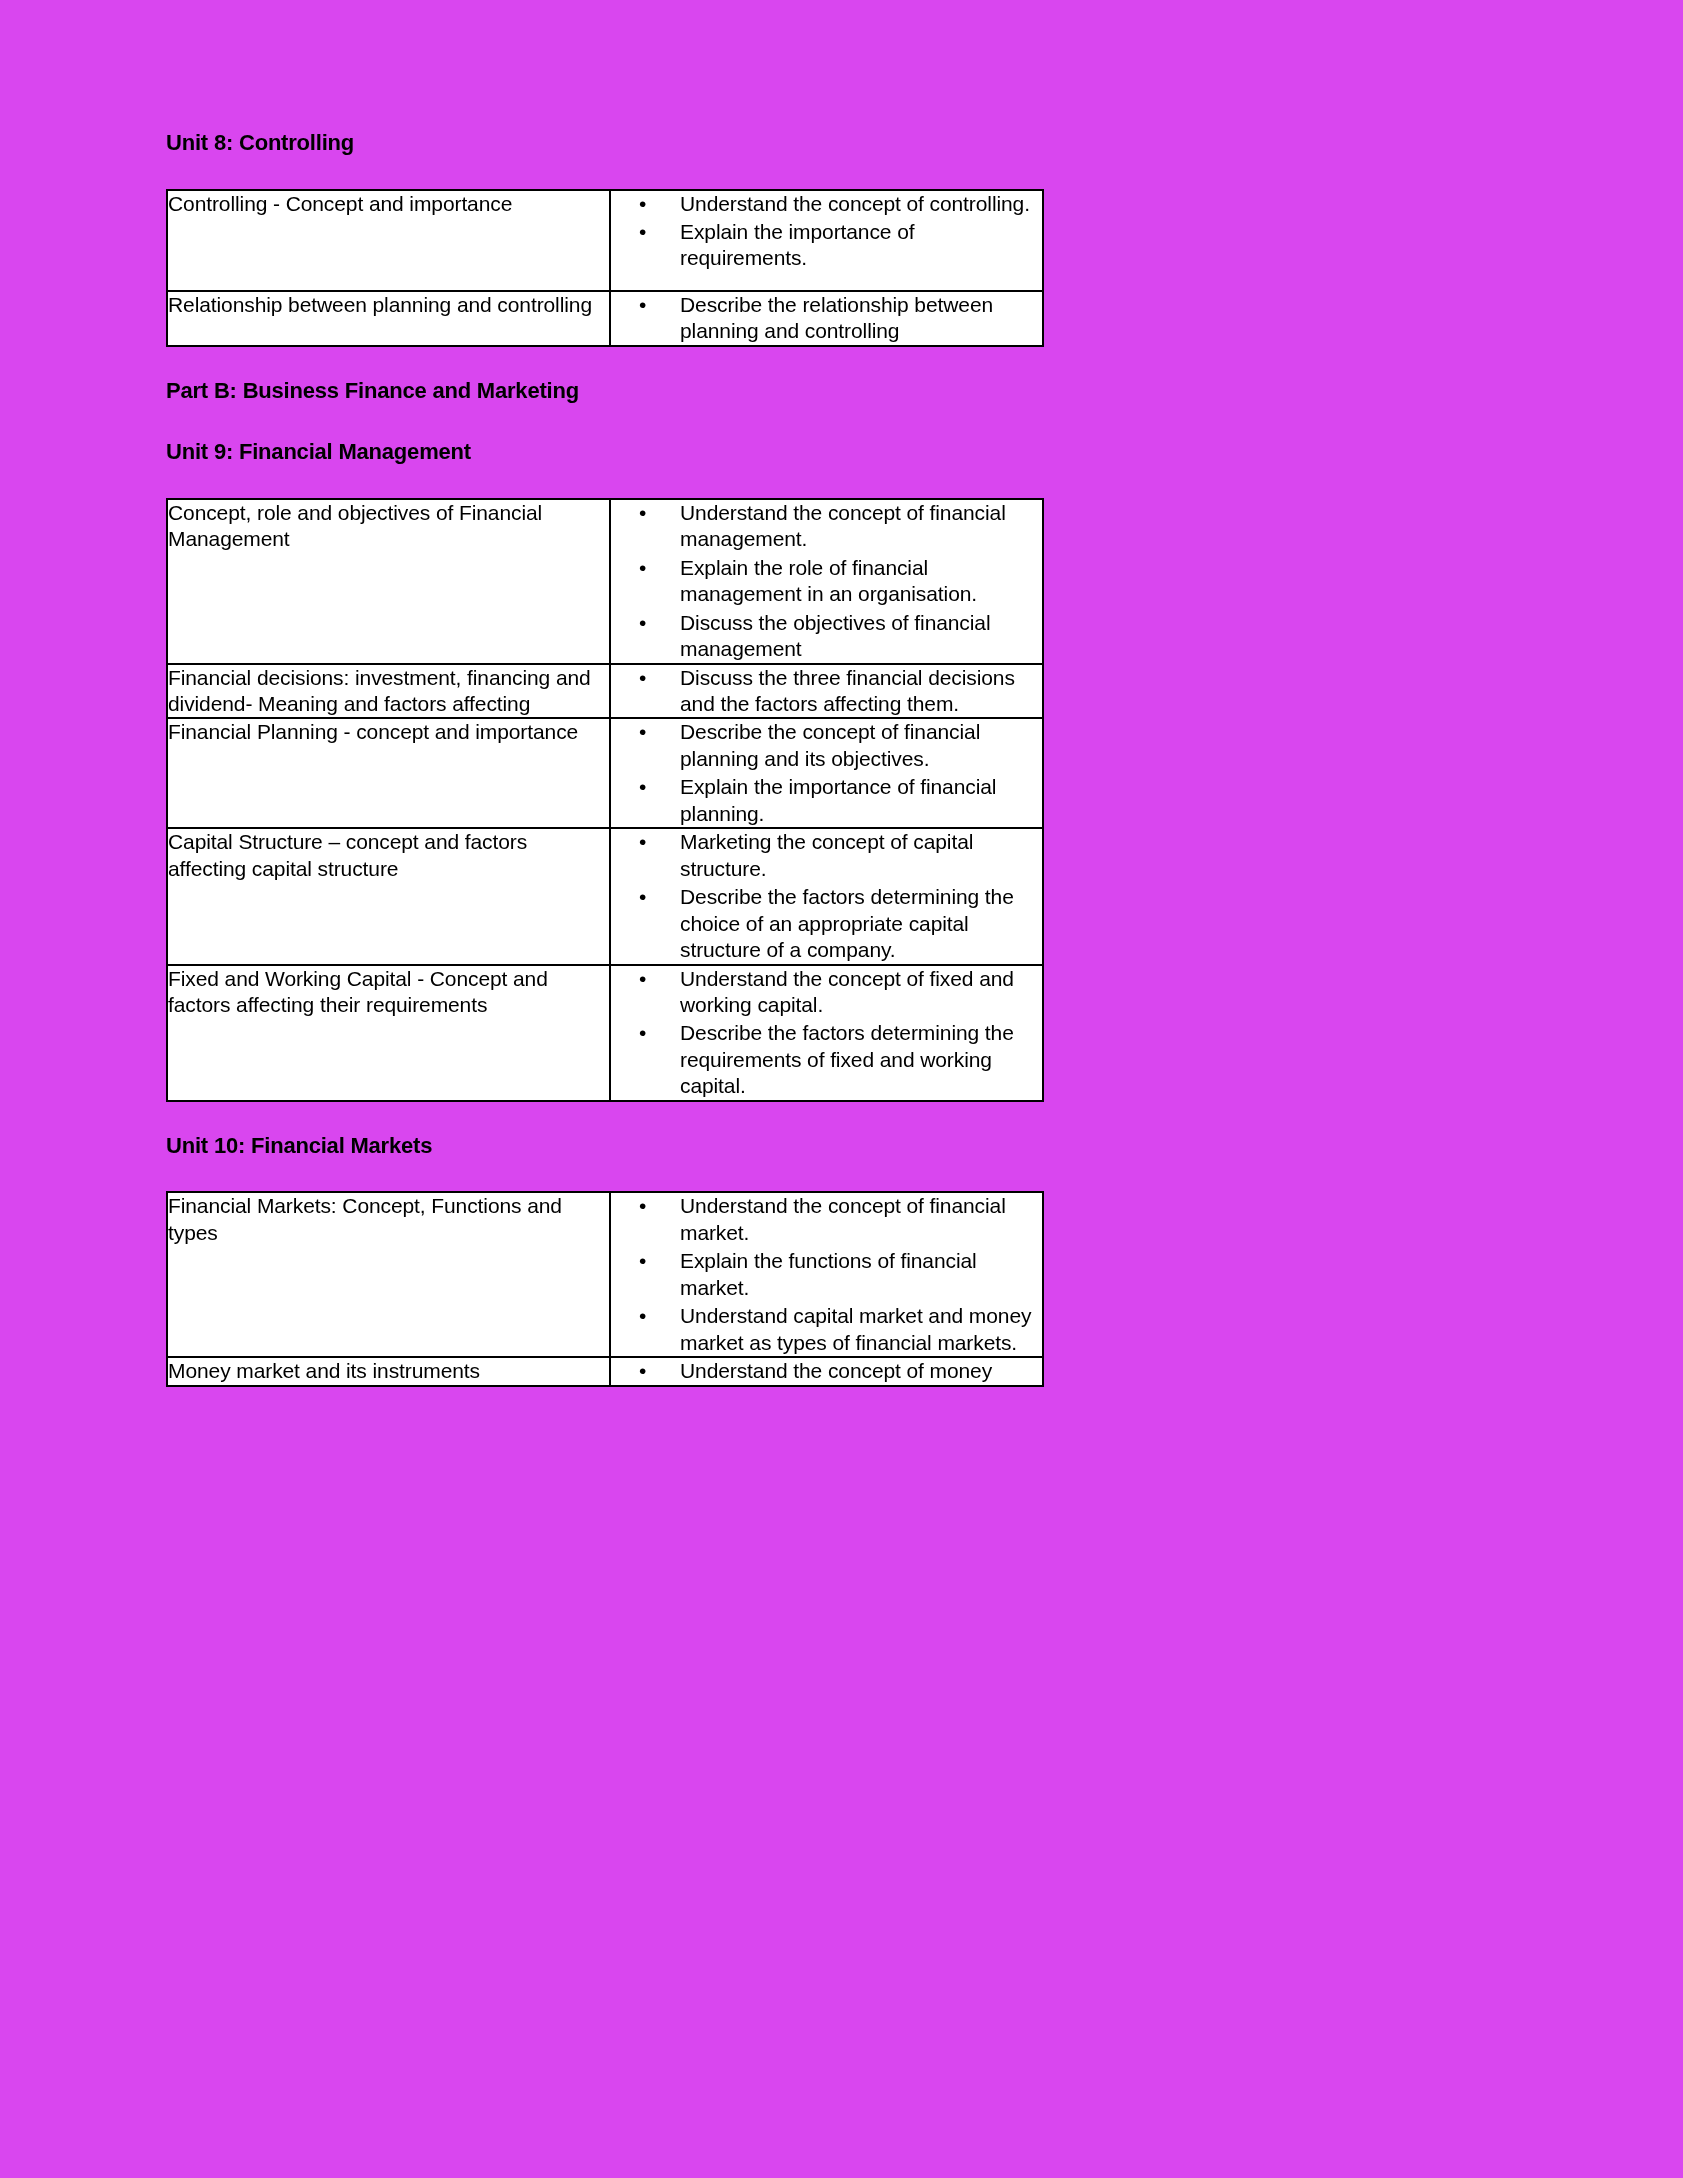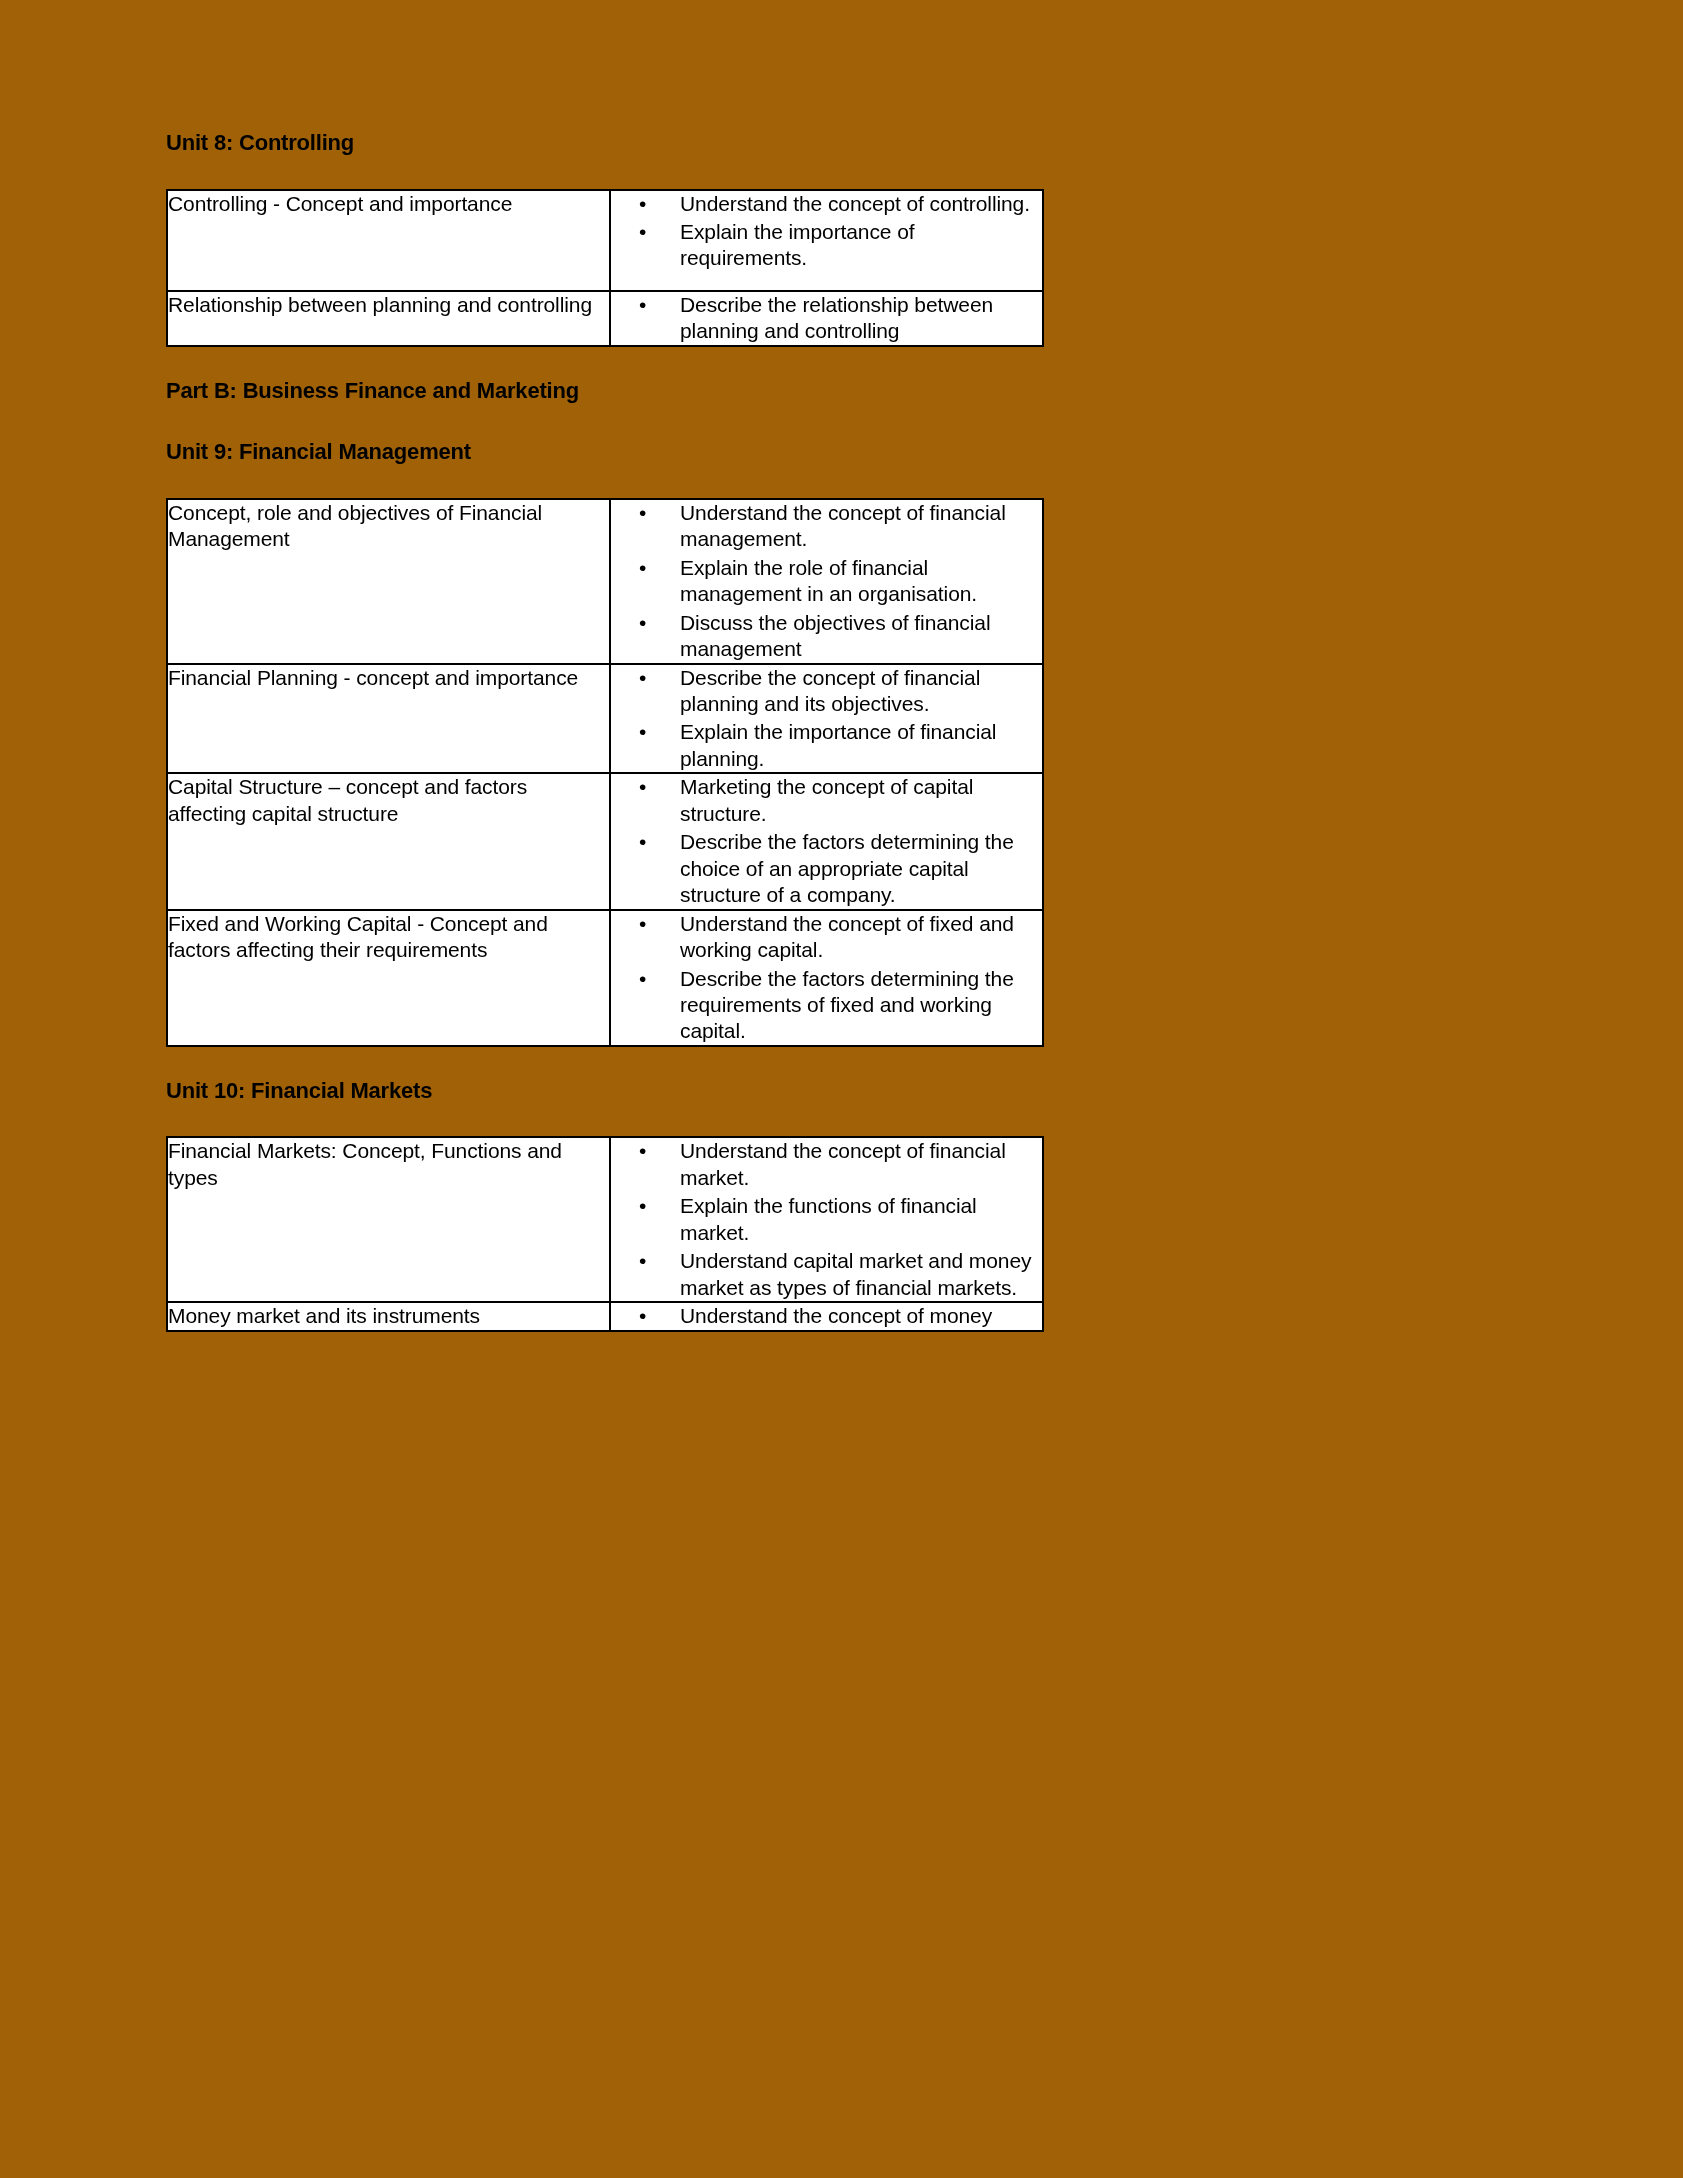--- a/index.html
+++ b/index.html
@@ -11,21 +11,21 @@
     width: 1683px;
     height: 2178px;
     font-family: "Liberation Sans", sans-serif;
     color: #000000;
     -webkit-font-smoothing: none;
   }
   .page {
     position: relative;
     width: 1683px;
     height: 2178px;
-    background: #a16207;
+    background: #d946ef;
     overflow: hidden;
   }
   .content {
     position: absolute;
     left: 166px;
     top: 129px;
     width: 871px;
   }
   h2.unit-heading {
     font-size: 22px;
@@ -139,20 +139,30 @@
             <td class="outcome-cell">
               <ul class="outcomes">
                 <li><span class="bullet">•</span><span class="outcome-text">Understand the concept of financial management.</span></li>
                 <li><span class="bullet">•</span><span class="outcome-text">Explain the role of financial management in an organisation.</span></li>
                 <li><span class="bullet">•</span><span class="outcome-text">Discuss the objectives of financial management</span></li>
               </ul>
             </td>
           </tr>
           <tr>
             <td class="topic-cell">
+              <div class="topic-text">Financial decisions: investment, financing and dividend- Meaning and factors affecting</div>
+            </td>
+            <td class="outcome-cell">
+              <ul class="outcomes">
+                <li><span class="bullet">•</span><span class="outcome-text">Discuss the three financial decisions and the factors affecting them.</span></li>
+              </ul>
+            </td>
+          </tr>
+          <tr>
+            <td class="topic-cell">
               <div class="topic-text">Financial Planning - concept and importance</div>
             </td>
             <td class="outcome-cell">
               <ul class="outcomes">
                 <li><span class="bullet">•</span><span class="outcome-text">Describe the concept of financial planning and its objectives.</span></li>
                 <li><span class="bullet">•</span><span class="outcome-text">Explain the importance of financial planning.</span></li>
               </ul>
             </td>
           </tr>
           <tr>

